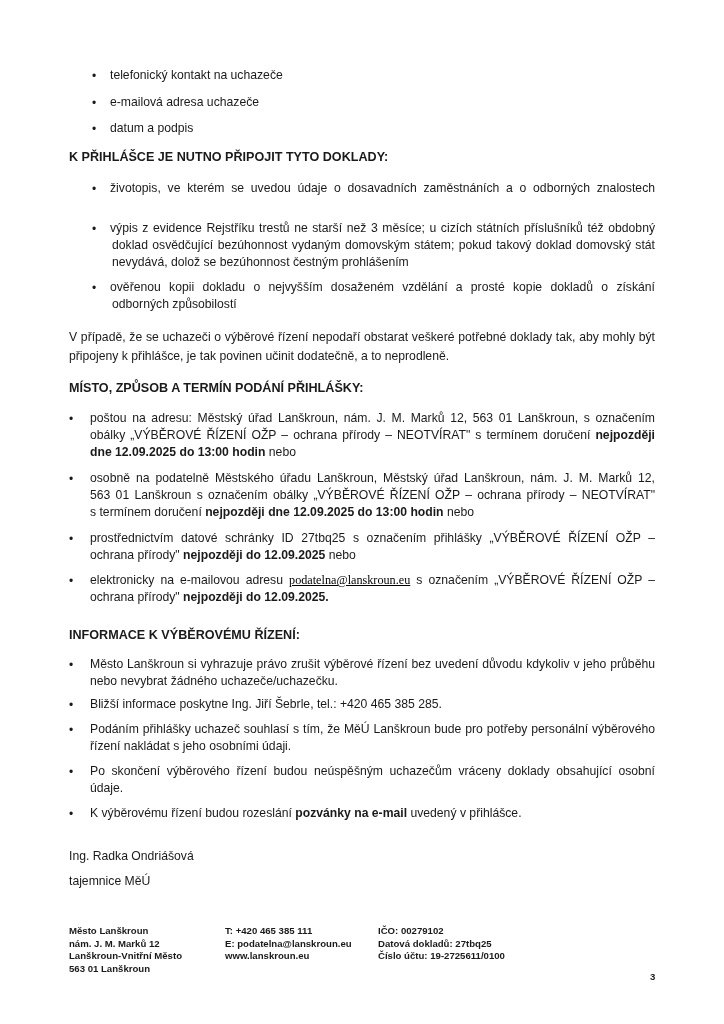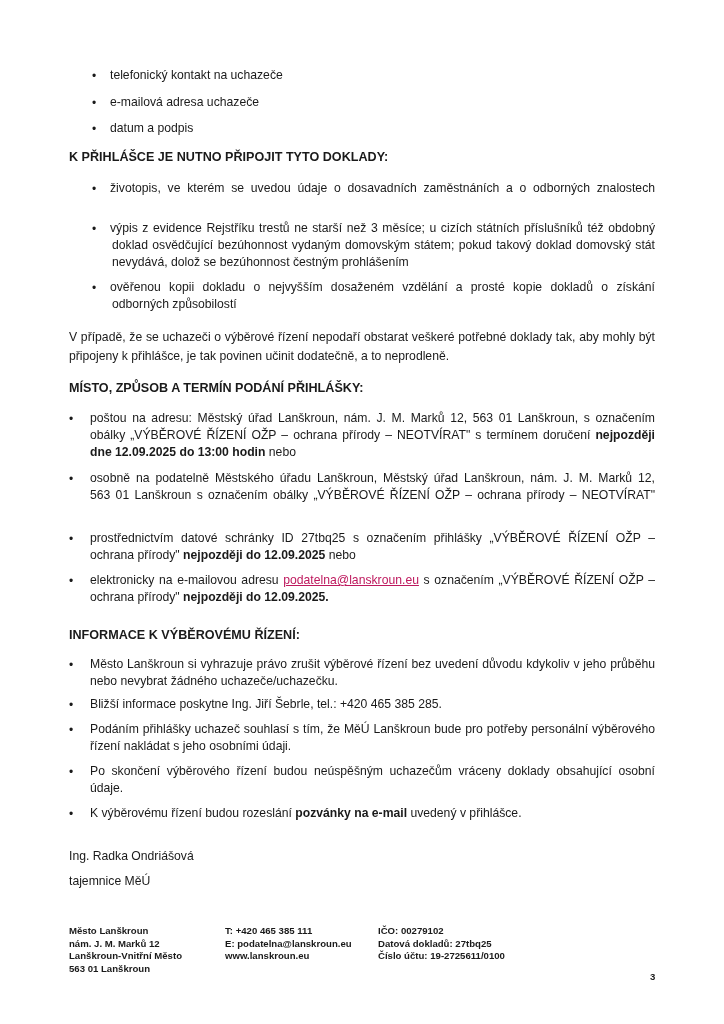--- a/index.html
+++ b/index.html
@@ -47,27 +47,28 @@
   <div class="heading" style="top:381px">MÍSTO, ZPŮSOB A TERMÍN PODÁNÍ PŘIHLÁŠKY:</div>
 
   <span class="bullet" style="left:69px;top:412px">•</span>
   <div class="just" style="left:90px;top:411px;width:565px">poštou na adresu: Městský úřad Lanškroun, nám. J. M. Marků 12, 563 01 Lanškroun, s označením</div>
   <div class="just" style="left:90px;top:428px;width:565px"><span>obálky „VÝBĚROVÉ ŘÍZENÍ OŽP – ochrana přírody – NEOTVÍRAT" s termínem doručení</span> <b>nejpozději</b></div>
   <span class="line" style="left:90px;top:445px"><b>dne 12.09.2025 do 13:00 hodin</b><span> nebo</span></span>
 
   <span class="bullet" style="left:69px;top:472px">•</span>
   <div class="just" style="left:90px;top:471px;width:565px">osobně na podatelně Městského úřadu Lanškroun, Městský úřad Lanškroun, nám. J. M. Marků 12,</div>
   <div class="just" style="left:90px;top:488px;width:565px">563 01 Lanškroun s označením obálky „VÝBĚROVÉ ŘÍZENÍ OŽP – ochrana přírody – NEOTVÍRAT"</div>
+  <span class="line" style="left:90px;top:505px"><span>s termínem doručení </span><b>nejpozději dne 12.09.2025 do 13:00 hodin</b><span> nebo</span></span>
 
   <span class="bullet" style="left:69px;top:532px">•</span>
   <div class="just" style="left:90px;top:531px;width:565px">prostřednictvím datové schránky ID 27tbq25 s označením přihlášky „VÝBĚROVÉ ŘÍZENÍ OŽP –</div>
   <span class="line" style="left:90px;top:548px"><span>ochrana přírody" </span><b>nejpozději do 12.09.2025</b><span> nebo</span></span>
 
   <span class="bullet" style="left:69px;top:574px">•</span>
-  <div class="just" style="left:90px;top:573px;width:565px"><span>elektronicky na e-mailovou adresu </span><a class="link" style="color: #be185d;">podatelna@lanskroun.eu</a><span> s označením „VÝBĚROVÉ ŘÍZENÍ OŽP –</span></div>
+  <div class="just" style="left:90px;top:573px;width:565px"><span>elektronicky na e-mailovou adresu </span><a class="link" style="color: #000000; font-family: Liberation Serif, serif;">podatelna@lanskroun.eu</a><span> s označením „VÝBĚROVÉ ŘÍZENÍ OŽP –</span></div>
   <span class="line" style="left:90px;top:590px"><span>ochrana přírody" </span><b>nejpozději do 12.09.2025.</b></span>
 
   <div class="heading" style="top:628px">INFORMACE K VÝBĚROVÉMU ŘÍZENÍ:</div>
 
   <span class="bullet" style="left:69px;top:658px">•</span>
   <div class="just" style="left:90px;top:657px;width:565px">Město Lanškroun si vyhrazuje právo zrušit výběrové řízení bez uvedení důvodu kdykoliv v jeho průběhu</div>
   <span class="line" style="left:90px;top:674px">nebo nevybrat žádného uchazeče/uchazečku.</span>
 
   <span class="bullet" style="left:69px;top:698px">•</span>
   <span class="line" style="left:90px;top:697px">Bližší informace poskytne Ing. Jiří Šebrle, tel.: +420 465 385 285.</span>

